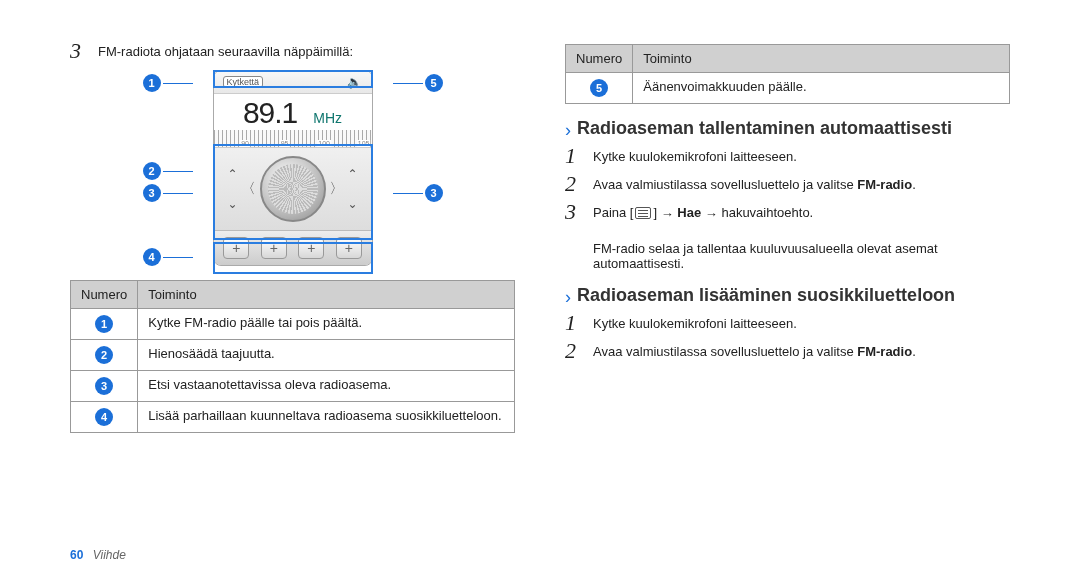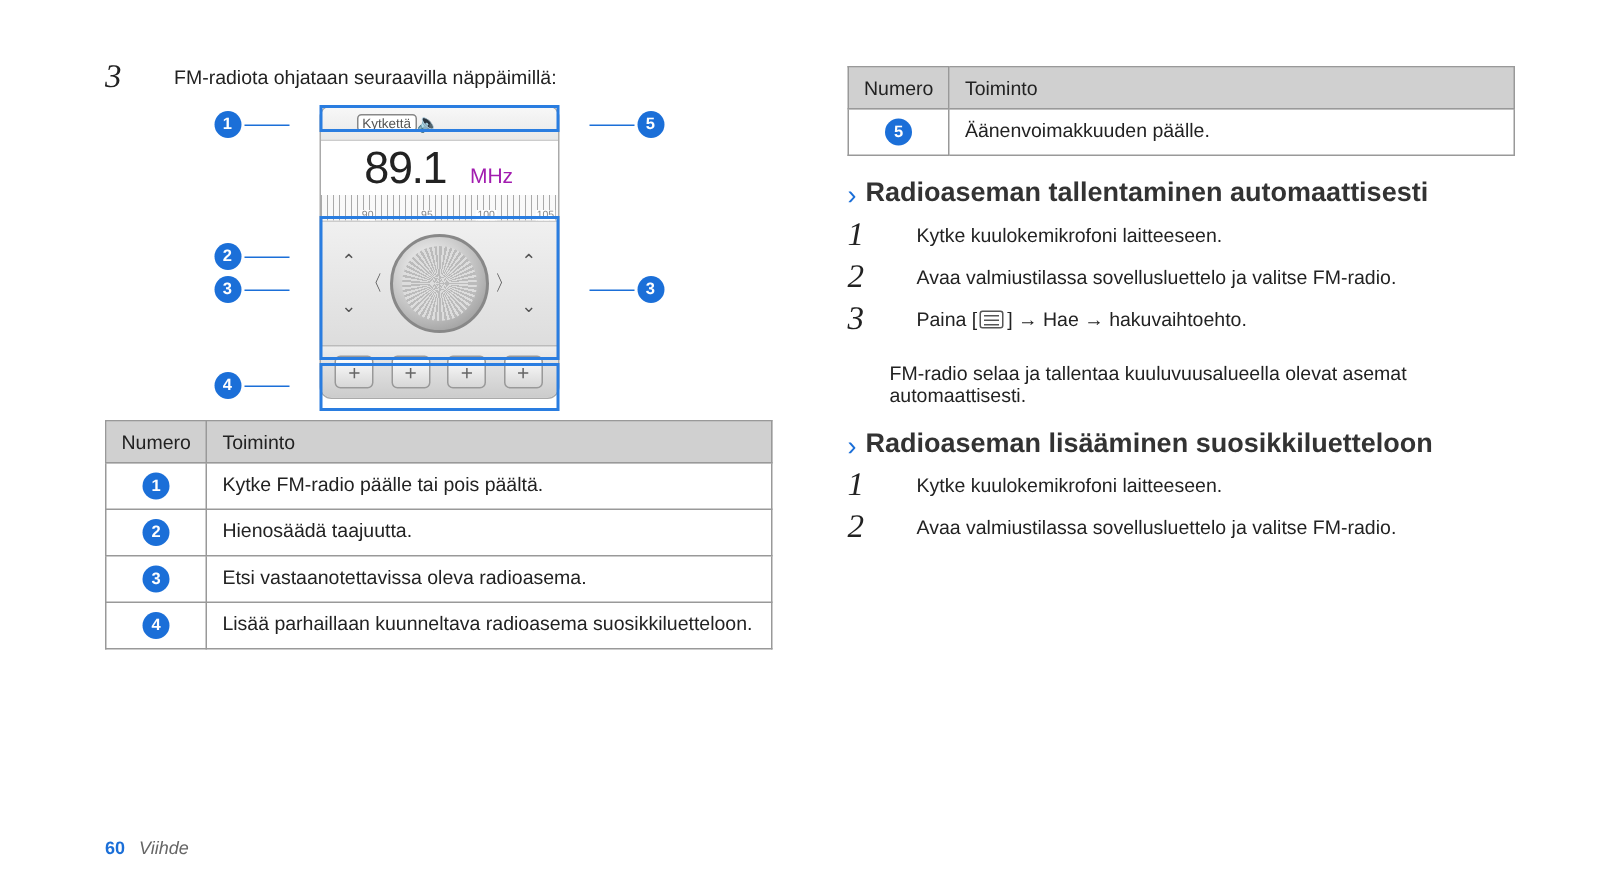--- a/index.html
+++ b/index.html
@@ -21,57 +21,58 @@
   .step-line { display: flex; align-items: flex-start; margin-bottom: 6px; }
   .step-num {
     font-family: Georgia, "Times New Roman", serif;
     font-style: italic;
     font-size: 22px;
     color: #222;
     width: 24px;
     margin-right: 4px;
     line-height: 1;
   }
-  .step-text { padding-top: 4px; margin-left: 18px; }
+  .step-text { padding-top: 4px; }
   .radio-figure {
     margin: 8px auto 14px auto;
     width: 300px;
     position: relative;
   }
   .radio-device {
     width: 160px;
     margin: 0 auto;
     border: 1px solid #aaa;
     border-radius: 8px;
     background: linear-gradient(#fff,#eee);
     overflow: hidden;
   }
   .radio-top {
     display: flex;
+    justify-content: space-between;
     align-items: center;
-    padding: 4px 24px;
+    padding: 4px 9px;
     font-size: 9px;
     color: #555;
     border-bottom: 1px solid #ccc;
     background: linear-gradient(#f8f8f8,#e8e8e8);
   }
   .power-chip {
     border: 1px solid #888; border-radius: 3px;
     padding: 0 3px; background: #fff;
   }
   .speaker-chip {
     font-size: 12px; color: #444;
   }
   .freq-display {
     text-align: center;
     padding: 2px 0 0 0;
     background: #fff;
   }
   .freq-big { font-size: 30px; font-weight: 400; letter-spacing: -1px; }
-  .freq-unit { font-size: 14px; color: #a21caf; margin-left: 16px; }
+  .freq-unit { font-size: 14px; color: #0f766e; margin-left: 16px; }
   .ruler {
     height: 18px;
     background: repeating-linear-gradient(90deg,#aaa 0,#aaa 1px,transparent 1px,transparent 4px);
     position: relative;
     font-size: 7px; color: #888;
     border-bottom: 1px solid #ccc;
   }
   .ruler span { position: absolute; bottom: 0; transform: translateX(-50%); background:#fff; padding:0 1px;}
   .dial-row {
     display: flex; align-items: center; justify-content: center;
@@ -147,32 +148,32 @@
     display:flex; align-items:flex-start;
     gap:6px;
     margin: 14px 0 6px 0;
   }
   .chevron {
     color:#1b6fd8; font-size:18px; line-height:1; margin-top:3px;
   }
   .section-title {
     font-size:18px; font-weight:bold; color:#333;
   }
-  .bold { font-weight:normal; }
+  .bold { font-weight:bold; }
   .menu-icon {
     display:inline-flex; width:16px; height:12px; border:1px solid #555; border-radius:2px;
     vertical-align:middle; position:relative; top:-1px; margin:0 2px;
     background:#fff;
   }
   .menu-icon:before {
     content:""; position:absolute; left:2px; right:2px; top:2px; height:1px; background:#555;
     box-shadow: 0 3px 0 #555, 0 6px 0 #555;
   }
   .footer {
-    position:absolute; bottom:14px; left:70px;
+    position:absolute; bottom:24px; left:70px;
     font-size:12px; color:#666;
   }
   .footer .pg { color:#1b6fd8; font-weight:bold; margin-right:6px; }
   .footer .sec { font-style:italic; }
   .indent-block { margin-left:28px; margin-top:18px; margin-bottom:8px; }
 </style>
 </head>
 <body>
 
 <div class="page">

